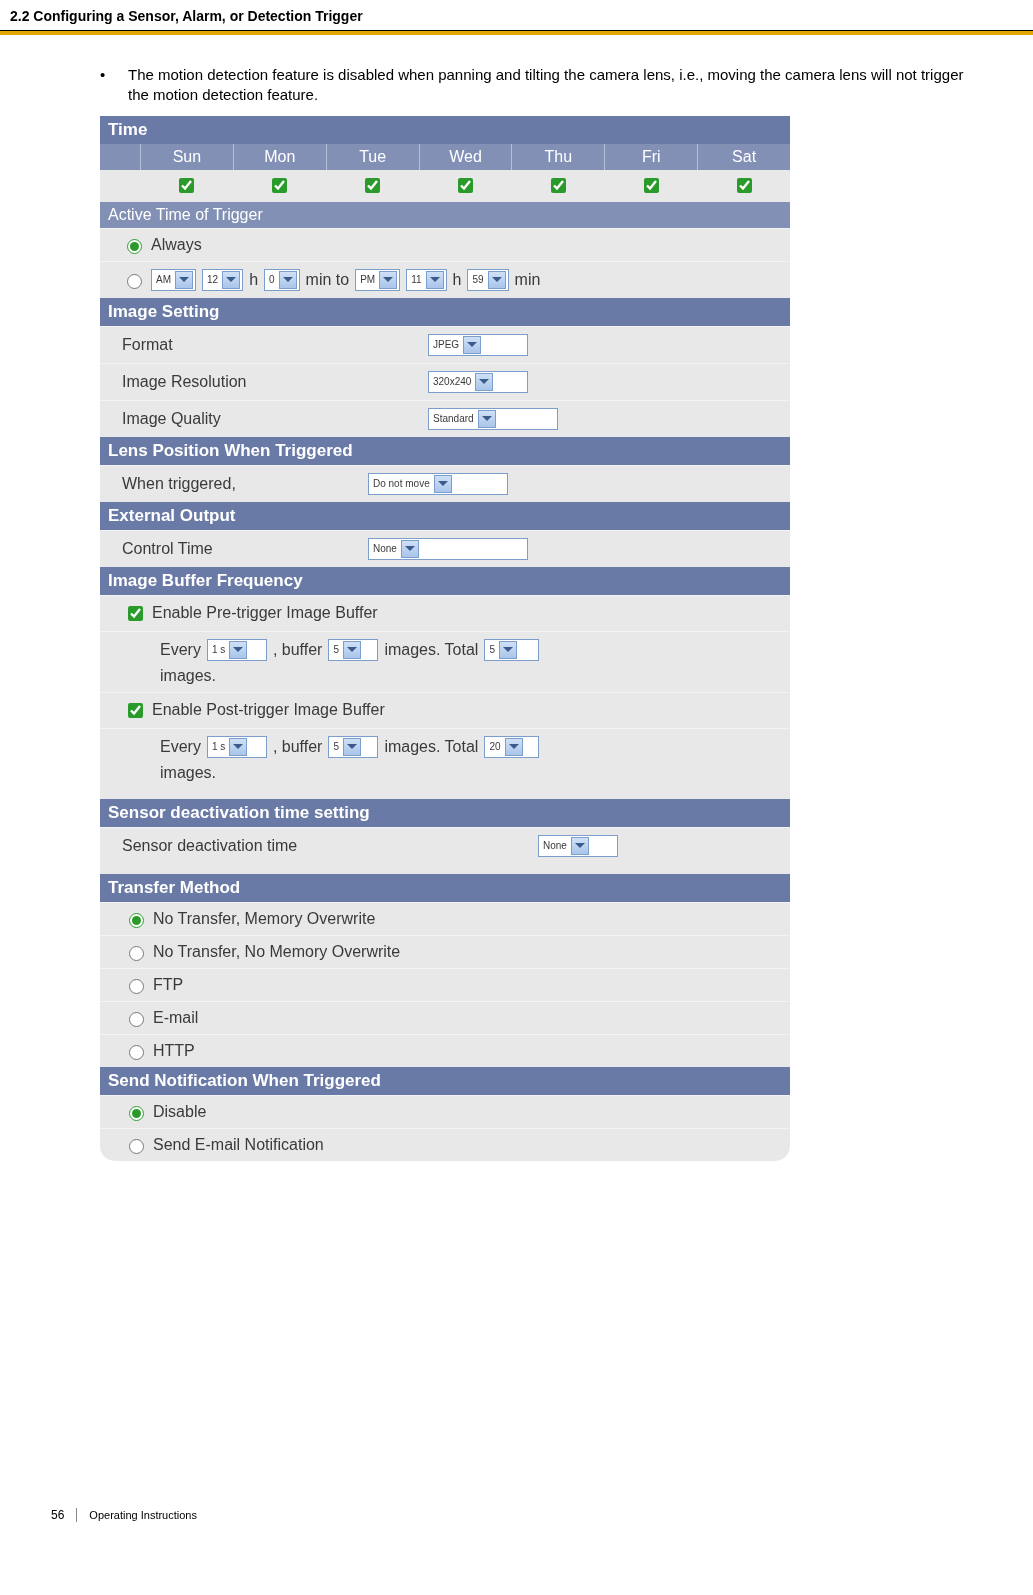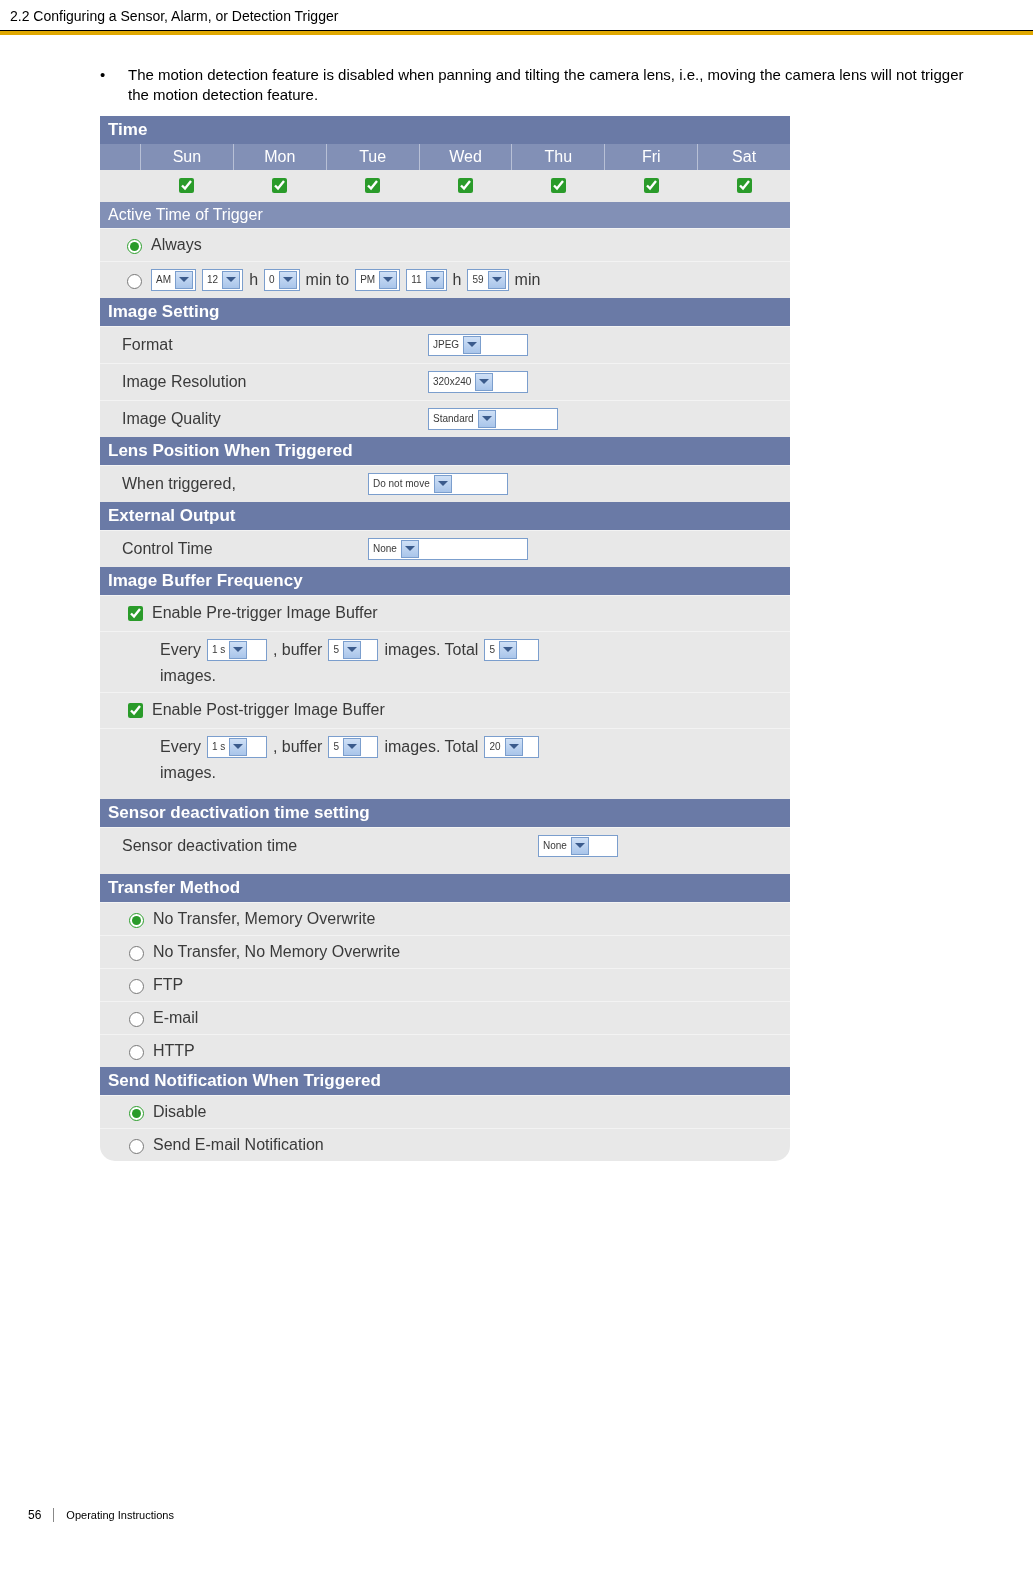--- a/index.html
+++ b/index.html
@@ -5,21 +5,21 @@
   body {
     margin: 0;
     padding: 0;
     font-family: Arial, Helvetica, sans-serif;
     background: #fff;
     width: 1033px;
     color: #000;
   }
   .page-header {
     font-size: 14px;
-    font-weight: normal;
+    font-weight: bold;
     padding: 8px 10px 6px 10px;
   }
   .header-rule {
     height: 4px;
     background: #e0a800;
     border-top: 1px solid #000;
     margin: 0 0 30px 0;
   }
   .content {
     padding: 0 50px 0 100px;
@@ -132,20 +132,21 @@
     accent-color:#2a9b2a;
   }
   .gap { height: 10px; background:#e8e8e8; }
   .footer {
     font-size: 11px;
     padding: 20px 0 10px 28px;
     display:flex;
     align-items:center;
     gap:12px;
     position: relative;
+    margin-left: 23px;
   }
   .footer .pn { font-size:12px; }
   .footer .divider { width:1px; height:14px; background:#888; }
 </style>
 </head>
 <body>
 
 <div class="page-header">2.2 Configuring a Sensor, Alarm, or Detection Trigger</div>
 <div class="header-rule"></div>
 

